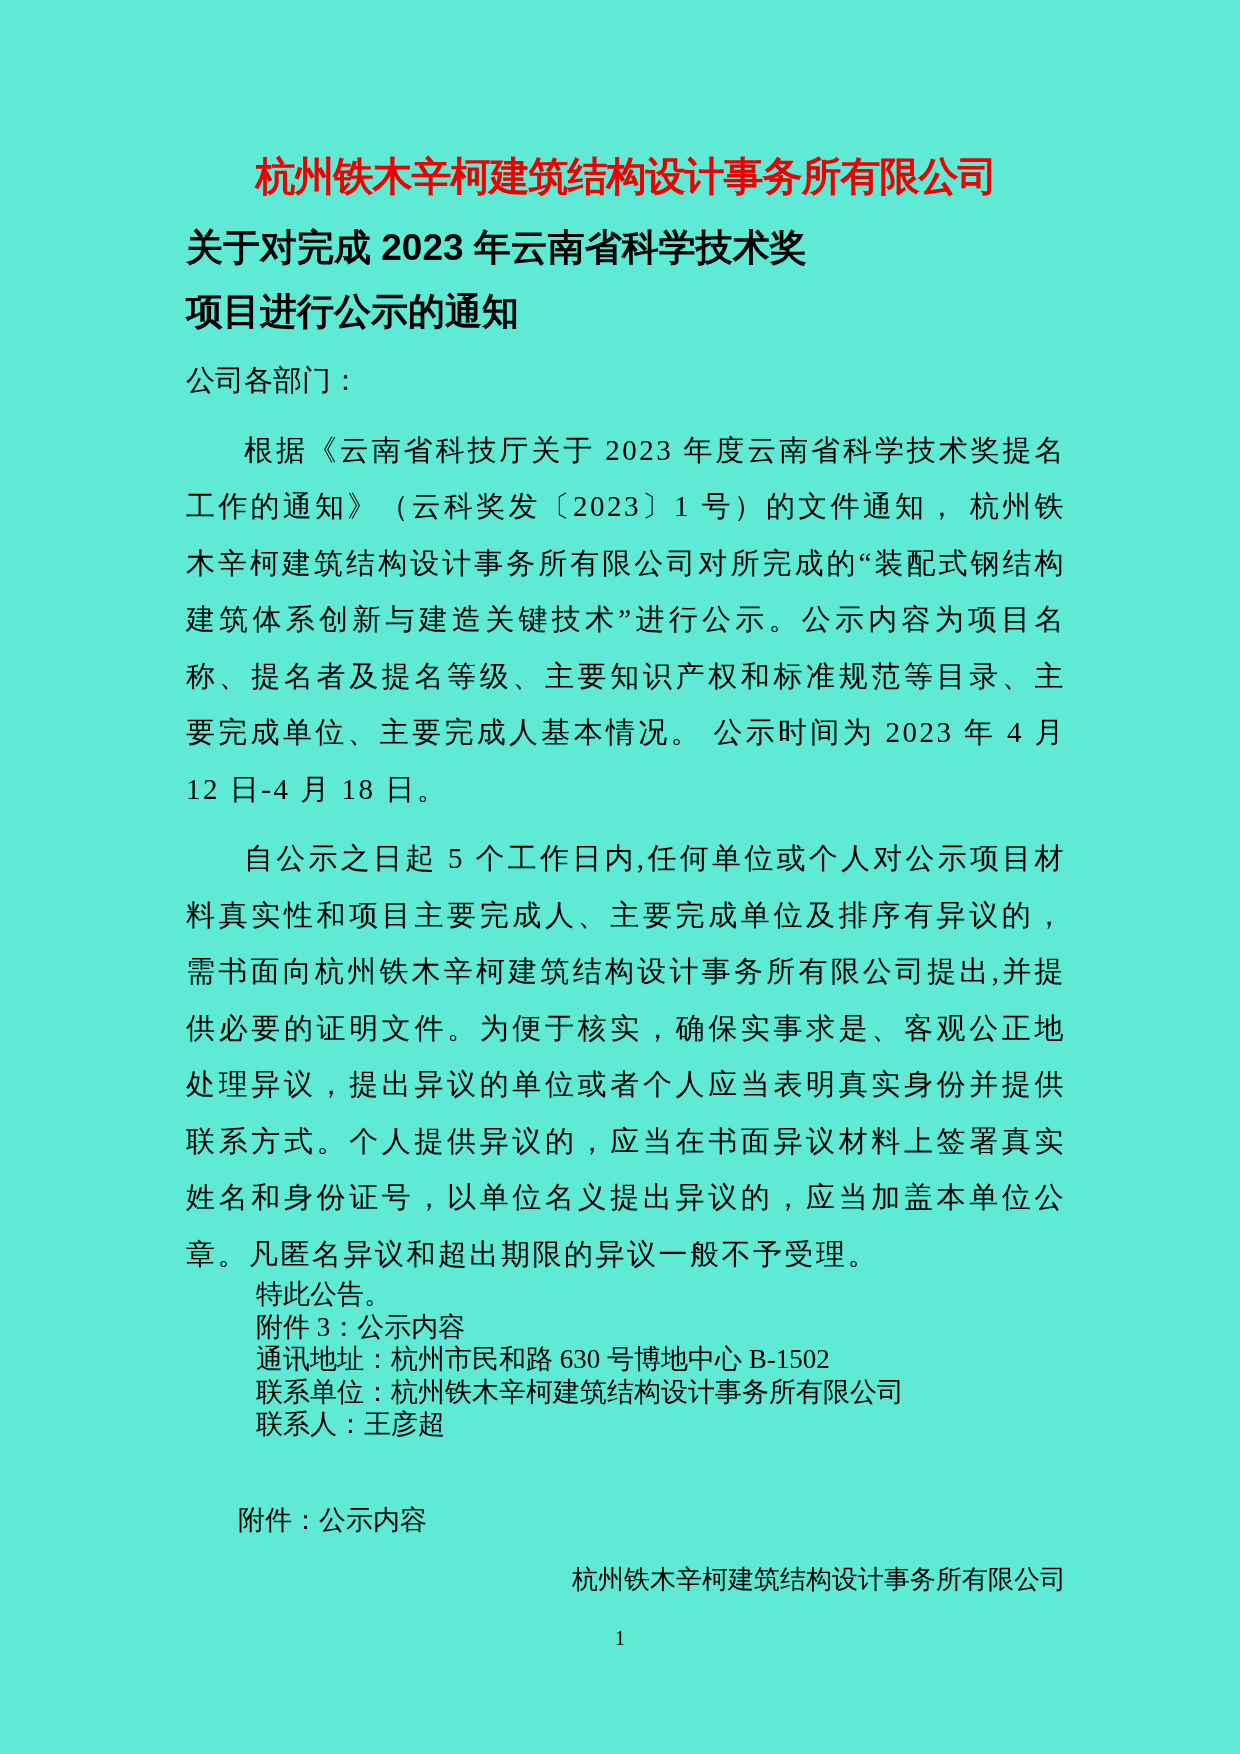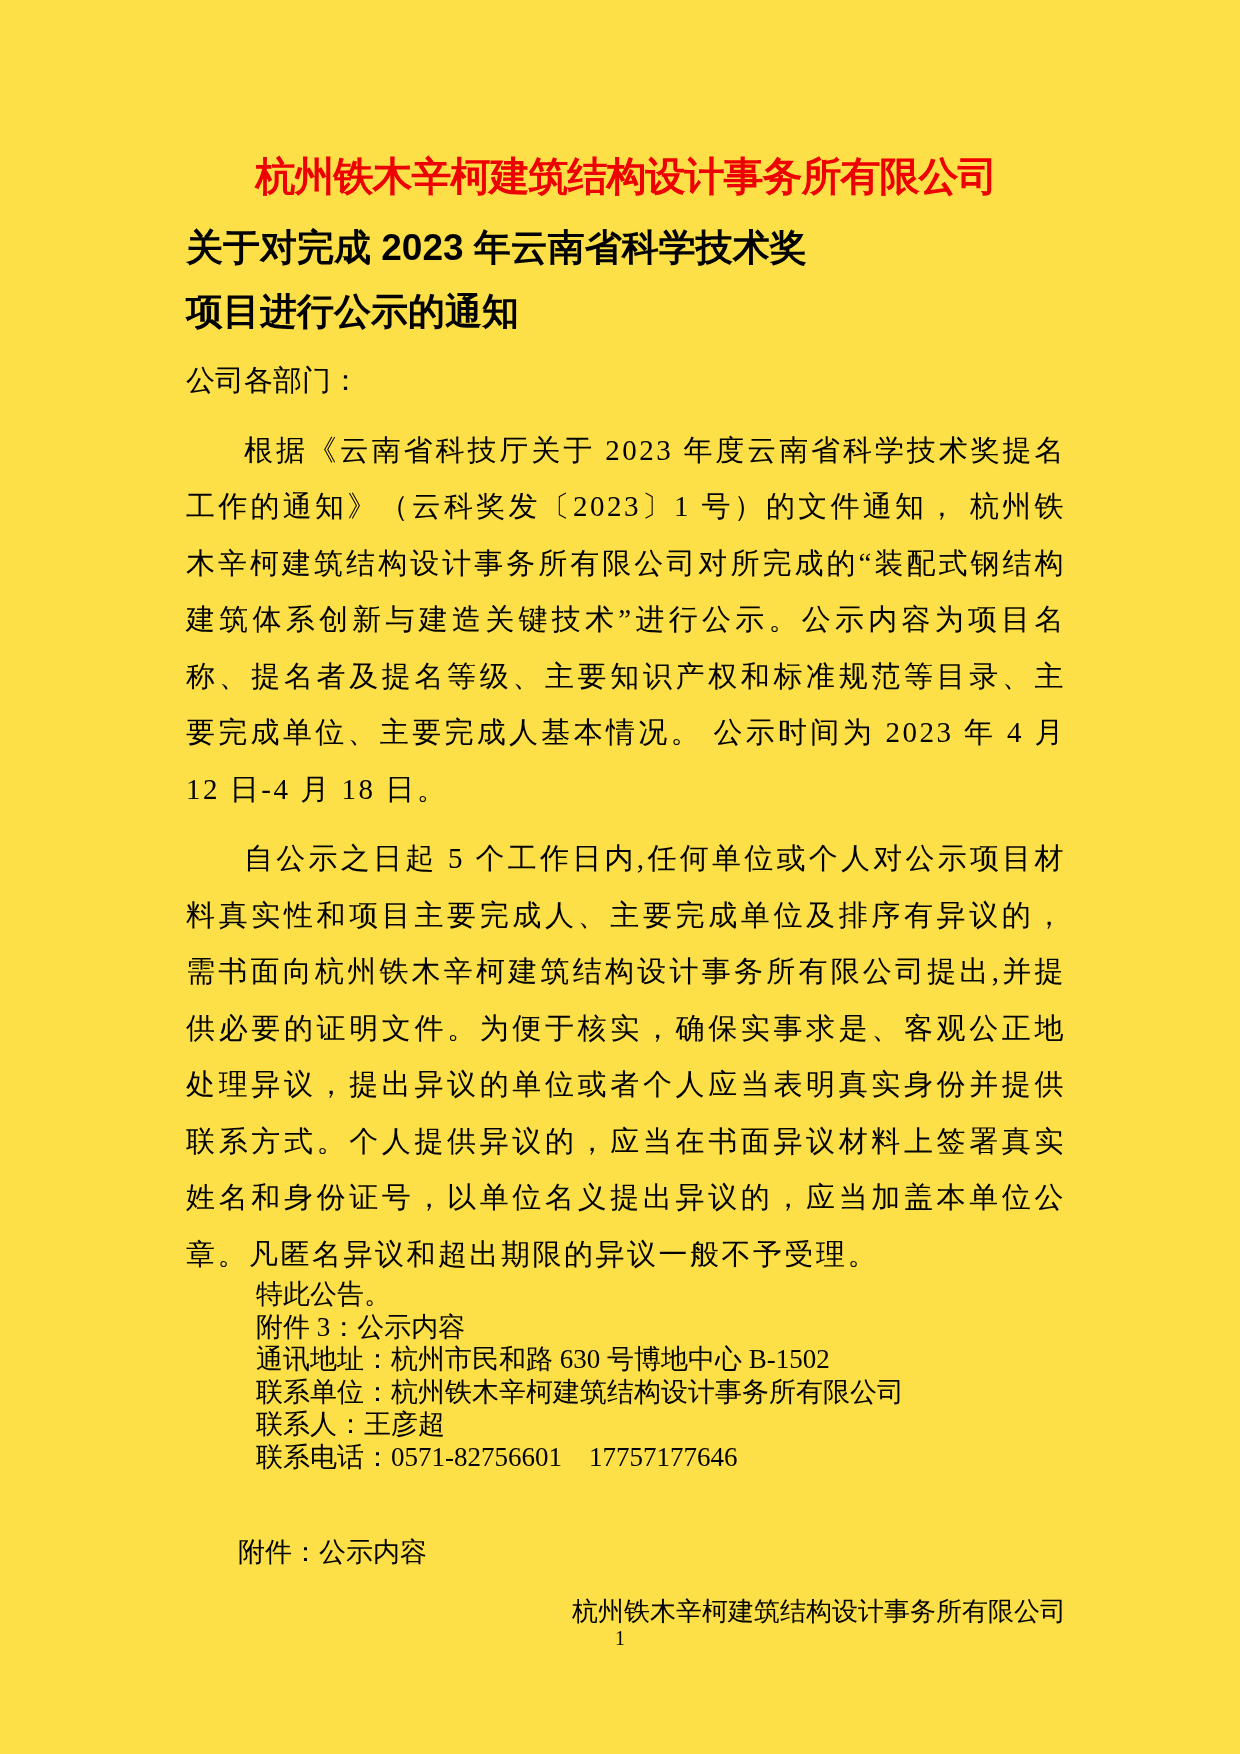--- a/index.html
+++ b/index.html
@@ -1,19 +1,19 @@
 <!DOCTYPE html>
 <html><head>
 <meta charset="utf-8">
 <style>
   html,body{margin:0;padding:0;background:#ffffff;}
   .page{
     position:relative;
     width:1240px;height:1754px;
-    background:#fde047;
+    background:#5eead4;
     overflow:hidden;
     color:#000;
     font-family:"Liberation Serif","DejaVu Serif",serif;
   }
   .content{padding:0 174px 0 186px;}
 
   .title-red{
     margin:148px 0 0 0;
     text-align:center;
     font-family:"Liberation Sans","DejaVu Sans",sans-serif;
@@ -93,21 +93,20 @@
     <p class="body-para">根据《云南省科技厅关于 2023 年度云南省科学技术奖提名工作的通知》（云科奖发〔2023〕1 号）的文件通知， 杭州铁木辛柯建筑结构设计事务所有限公司对所完成的“装配式钢结构建筑体系创新与建造关键技术”进行公示。公示内容为项目名称、提名者及提名等级、主要知识产权和标准规范等目录、主要完成单位、主要完成人基本情况。 公示时间为 2023 年 4 月 12 日-4 月 18 日。</p>
 
     <p class="body-para">自公示之日起 5 个工作日内,任何单位或个人对公示项目材料真实性和项目主要完成人、主要完成单位及排序有异议的，需书面向杭州铁木辛柯建筑结构设计事务所有限公司提出,并提供必要的证明文件。为便于核实，确保实事求是、客观公正地处理异议，提出异议的单位或者个人应当表明真实身份并提供联系方式。个人提供异议的，应当在书面异议材料上签署真实姓名和身份证号，以单位名义提出异议的，应当加盖本单位公章。凡匿名异议和超出期限的异议一般不予受理。</p>
 
     <div class="closing-block">
       <div class="closing-line">特此公告。</div>
       <div class="closing-line">附件 3：公示内容</div>
       <div class="closing-line">通讯地址：杭州市民和路 630 号博地中心 B-1502</div>
       <div class="closing-line">联系单位：杭州铁木辛柯建筑结构设计事务所有限公司</div>
       <div class="closing-line">联系人：王彦超</div>
-      <div class="closing-line">联系电话：0571-82756601　17757177646</div>
     </div>
 
     <p class="attachment-note">附件：公示内容</p>
 
     <div class="signature">
       <div>杭州铁木辛柯建筑结构设计事务所有限公司</div>
     </div>
 
   </div>
 

